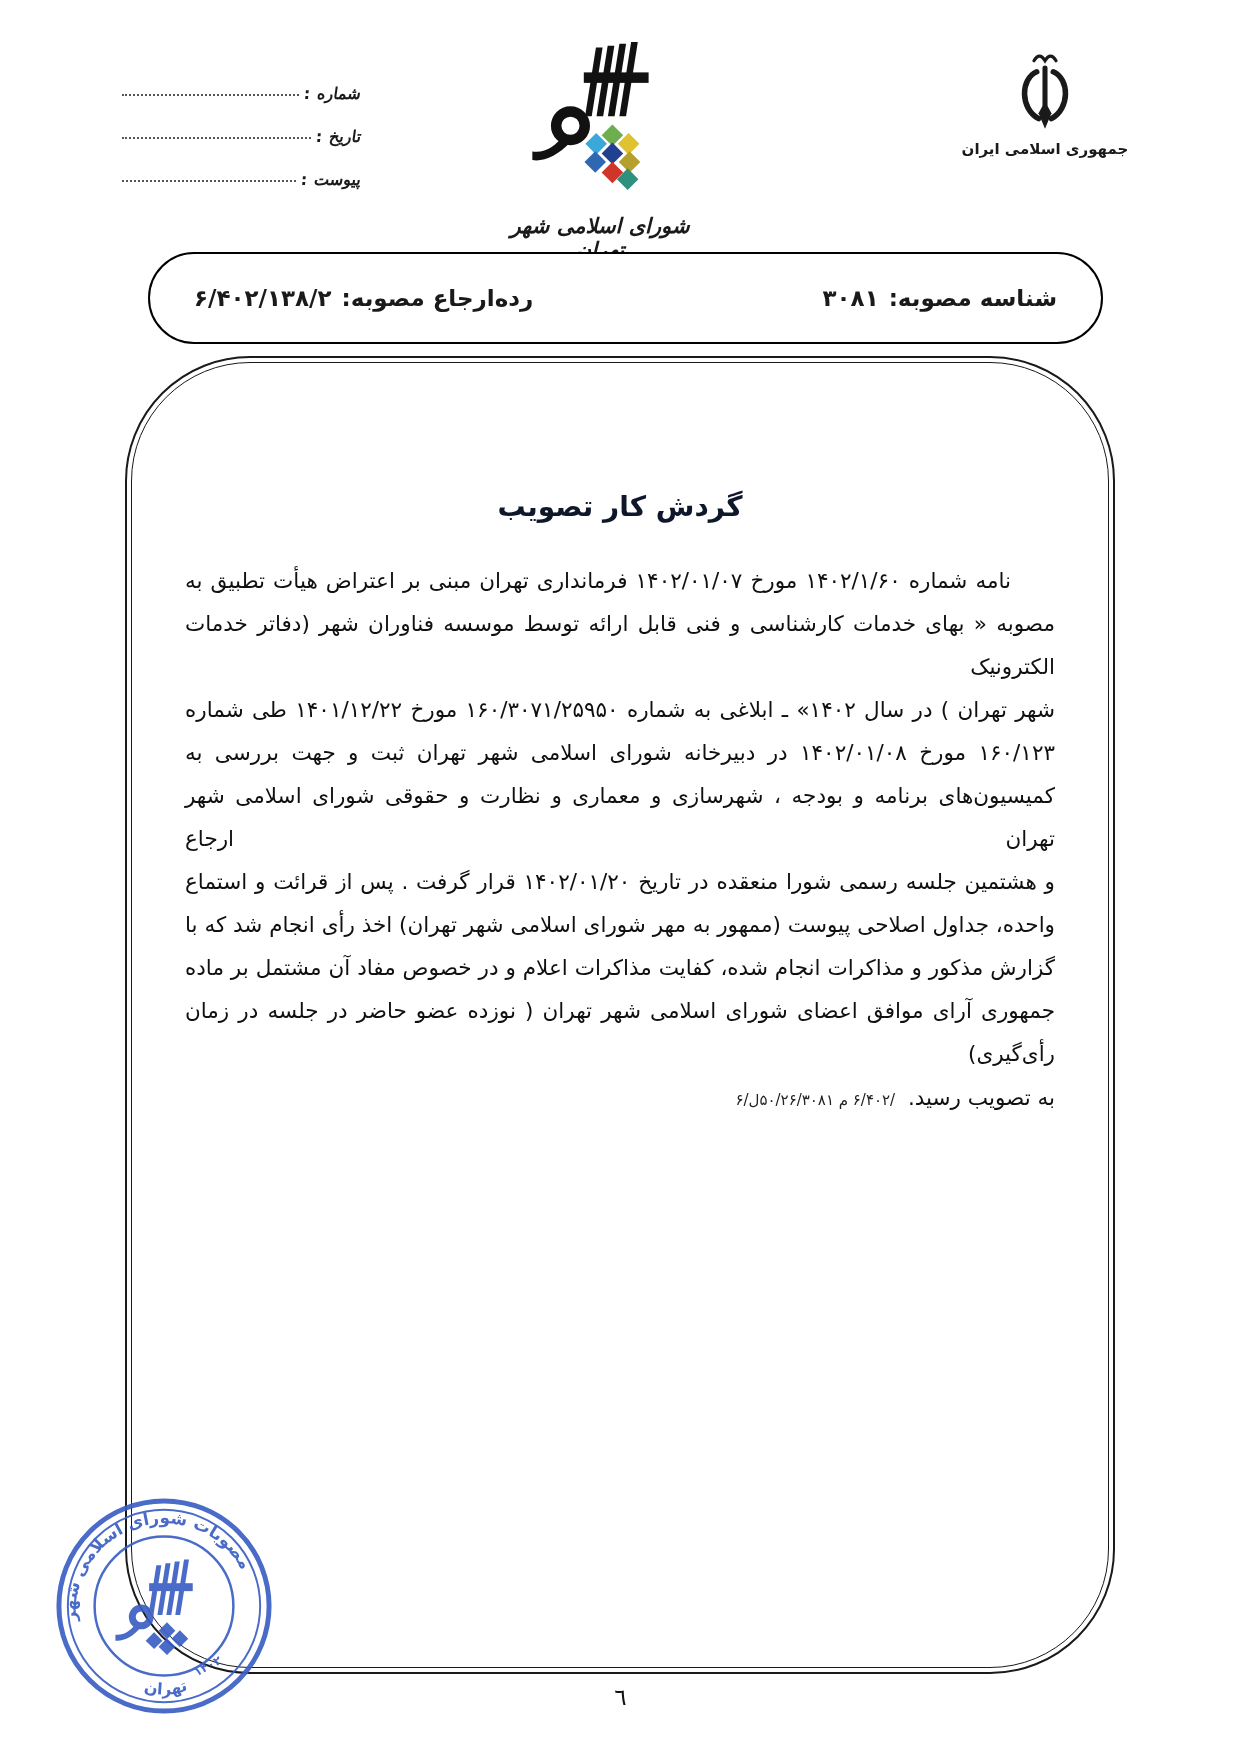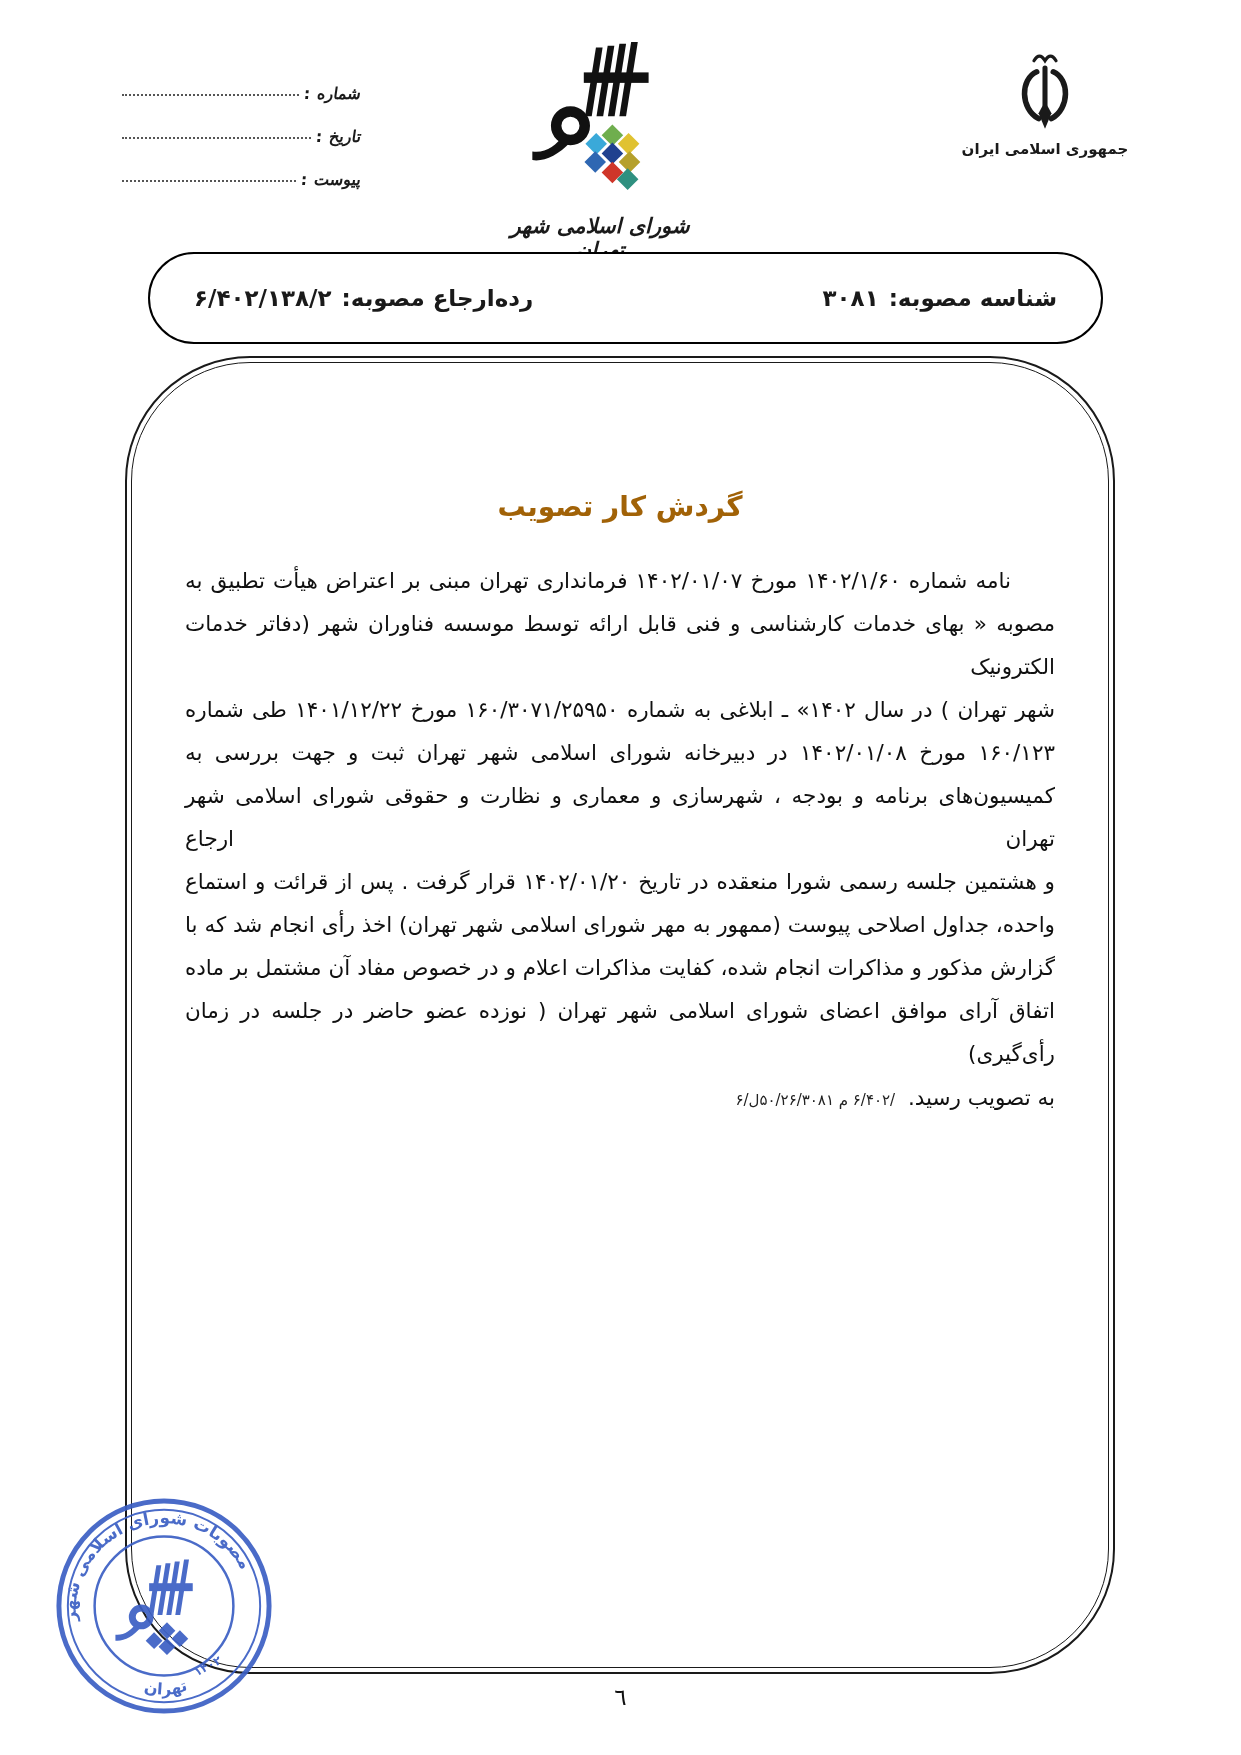--- a/index.html
+++ b/index.html
@@ -31,21 +31,21 @@
   }
   .doc-card .inner{
     position:absolute;inset:4px;border:1.5px solid #1a1a1a;border-radius:119px;
   }
   .card-content{
     position:absolute;inset:0;box-sizing:border-box;direction:rtl;
     padding:132px 58px 0 58px;
   }
   .doc-title{
     text-align:center;font-size:28px;font-weight:bold;letter-spacing:1px;
-    margin:0 0 36px 0;color:#a16207;
+    margin:0 0 36px 0;color:#0f172a;
   }
   .doc-body{font-size:21.5px;line-height:43px;color:#101010;}
   .bline{text-align:justify;text-align-last:justify;-moz-text-align-last:justify;white-space:normal;}
   .bline.indent{padding-right:44px;}
   .closing{text-align:right;margin-top:1px;}
   .closing .bold{font-weight:normal;}
   .tiny-code{font-size:15px;color:#222;margin-right:6px;}
   
   .stamp{position:absolute;left:50px;top:1492px;width:228px;height:228px;z-index:6;opacity:.92;}
   
@@ -126,21 +126,21 @@
     <h1 class="doc-title">گردش کار تصویب</h1>
     <div class="doc-body">
       <div class="bline indent">نامه شماره  ۱۴۰۲/۱/۶۰ مورخ ۱۴۰۲/۰۱/۰۷  فرمانداری تهران مبنی بر اعتراض هیأت تطبیق به</div>
       <div class="bline">مصوبه « بهای خدمات کارشناسی و فنی قابل ارائه توسط موسسه فناوران شهر (دفاتر خدمات الکترونیک</div>
       <div class="bline">شهر تهران ) در سال ۱۴۰۲» ـ ابلاغی به شماره ۱۶۰/۳۰۷۱/۲۵۹۵۰ مورخ  ۱۴۰۱/۱۲/۲۲ طی شماره</div>
       <div class="bline">۱۶۰/۱۲۳ مورخ ۱۴۰۲/۰۱/۰۸ در دبیرخانه شورای اسلامی شهر تهران ثبت و جهت بررسی به</div>
       <div class="bline">کمیسیون‌های برنامه و بودجه ، شهرسازی و معماری و نظارت و حقوقی شورای اسلامی شهر تهران ارجاع</div>
       <div class="bline">و هشتمین جلسه رسمی شورا منعقده در تاریخ ۱۴۰۲/۰۱/۲۰ قرار گرفت . پس از قرائت و استماع</div>
       <div class="bline">واحده، جداول اصلاحی پیوست (ممهور به مهر شورای اسلامی شهر تهران) اخذ رأی انجام شد که با</div>
       <div class="bline">گزارش مذکور و مذاکرات انجام شده، کفایت مذاکرات اعلام و در خصوص مفاد آن مشتمل بر ماده</div>
-      <div class="bline">اتفاق  آرای موافق  اعضای شورای اسلامی شهر تهران ( نوزده عضو حاضر در جلسه در زمان رأی‌گیری)</div>
+      <div class="bline">جمهوری  آرای موافق  اعضای شورای اسلامی شهر تهران ( نوزده عضو حاضر در جلسه در زمان رأی‌گیری)</div>
       <div class="closing">
         <span class="bold">به تصویب رسید.</span>
         <span class="tiny-code">/۶/۴۰۲ م ۵۰/۲۶/۳۰۸۱ل/۶</span>
       </div>
     </div>
   </div>
 </div>
 
 <div class="stamp">
   <svg width="228" height="228" viewBox="0 0 230 230">

